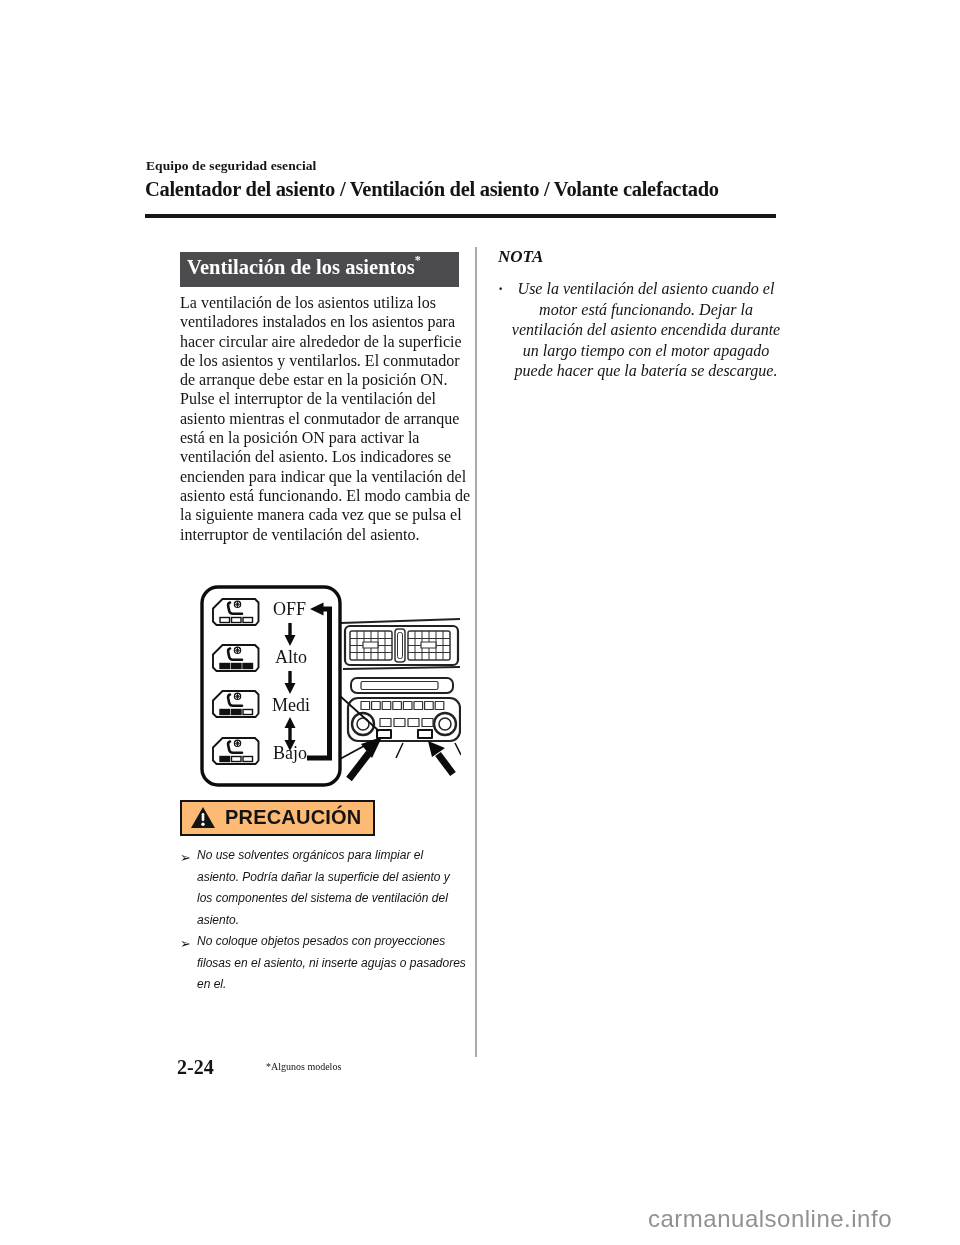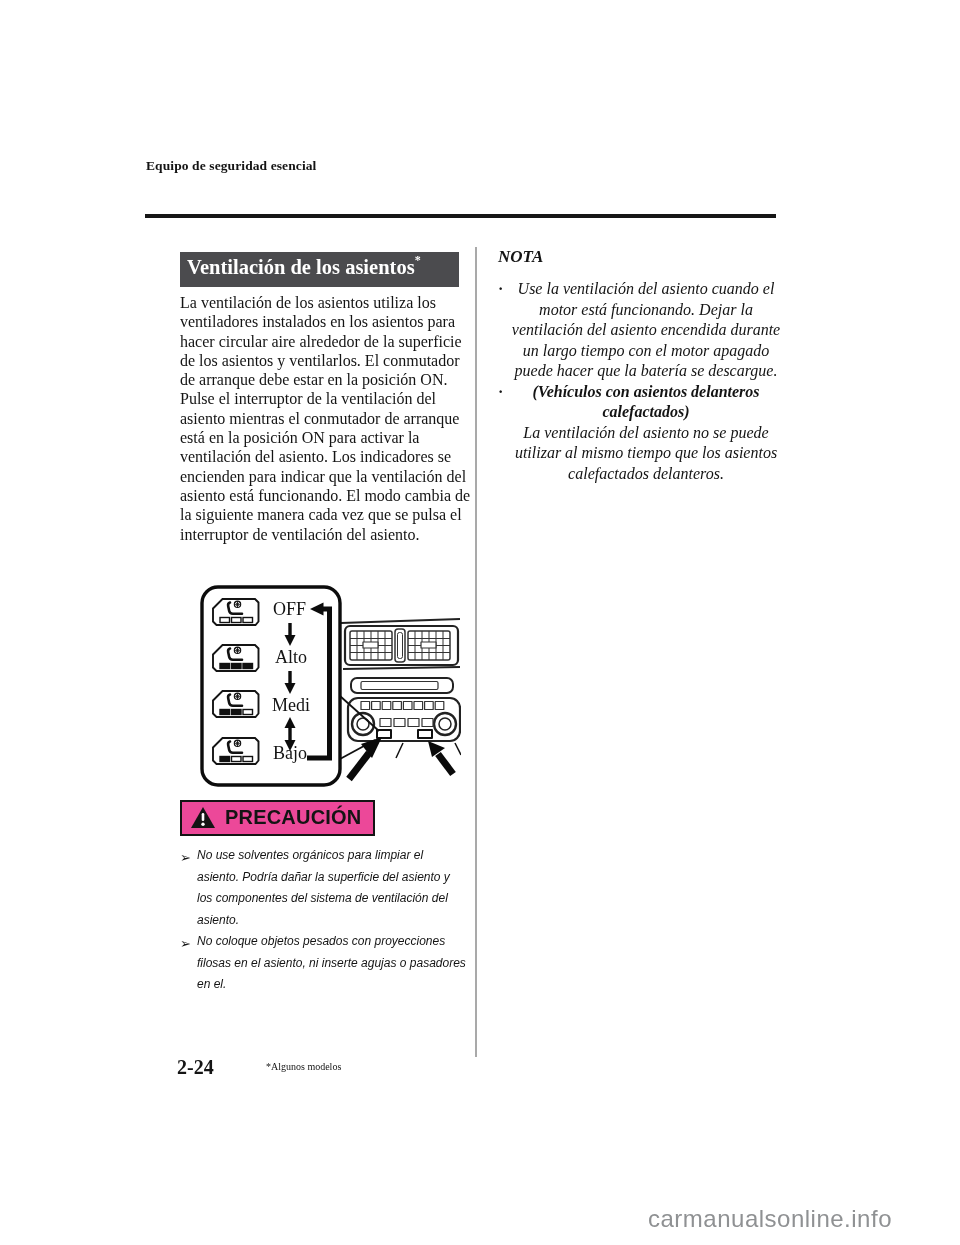--- a/index.html
+++ b/index.html
@@ -27,21 +27,21 @@
   .section-bar sup { font-size:12px; position:relative; top:-2px; }
   .body-text {
     position:absolute; left:170px; top:293px; width:292px;
     font-size:16px; line-height:19.3px;
   }
   .body-text p { margin:0; }
   .diagram { position:absolute; left:189px; top:582px; }
   .caution-box {
     position:absolute; left:170px; top:800px;
     display:inline-flex; align-items:center; gap:9px;
-    border:2px solid #141414; background:#ec4899;
+    border:2px solid #141414; background:#fdba74;
     padding:4px 12px 5px 8px;
     font-family:"Liberation Sans", sans-serif; font-weight:bold; font-size:20px;
     letter-spacing:0.2px;
   }
   .caution-list {
     position:absolute; left:170px; top:845px; width:288px;
     font-family:"Liberation Sans", sans-serif; font-style:italic;
     font-size:12px; line-height:21.5px;
   }
   .caution-item { position:relative; padding-left:17px; }
@@ -77,20 +77,21 @@
     color:#8f9193; letter-spacing:0.5px;
   }
   svg text { font-family:"Liberation Serif", serif; fill:#141414; }
 </style>
 </head>
 <body>
 
 <div class="page">
 
   <div class="eyebrow">Equipo de seguridad esencial</div>
+  <div class="doc-title">Calentador del asiento / Ventilación del asiento / Volante calefactado</div>
   <div class="title-rule"></div>
 
   <div class="section-bar"><span>Ventilación de los asientos</span><sup>*</sup></div>
 
   <div class="body-text">
     <p>La ventilación de los asientos utiliza los ventiladores instalados en los asientos para hacer circular aire alrededor de la superficie de los asientos y ventilarlos. El conmutador de arranque debe estar en la posición ON.</p>
     <p>Pulse el interruptor de la ventilación del asiento mientras el conmutador de arranque está en la posición ON para activar la ventilación del asiento. Los indicadores se encienden para indicar que la ventilación del asiento está funcionando. El modo cambia de la siguiente manera cada vez que se pulsa el interruptor de ventilación del asiento.</p>
   </div>
 
   <svg class="diagram" width="262" height="210" viewBox="0 0 262 210">
@@ -222,24 +223,20 @@
     <div class="caution-item">No coloque objetos pesados con proyecciones filosas en el asiento, ni inserte agujas o pasadores en el.</div>
   </div>
 
   <div class="col-divider"></div>
 
   <div class="note-label">NOTA</div>
   <div class="note-list">
     <div class="note-item">
       <span>Use la ventilación del asiento cuando el motor está funcionando. Dejar la ventilación del asiento encendida durante un largo tiempo con el motor apagado puede hacer que la batería se descargue.</span>
     </div>
-    <div class="note-item">
-      <div class="note-lead">(Vehículos con asientos delanteros calefactados)</div>
-      <div>La ventilación del asiento no se puede utilizar al mismo tiempo que los asientos calefactados delanteros.</div>
-    </div>
   </div>
 
   <div class="page-num">2-24</div>
   <div class="footnote">*Algunos modelos</div>
 
   <div class="watermark">carmanualsonline.info</div>
 
 </div>
 
 </body></html>

